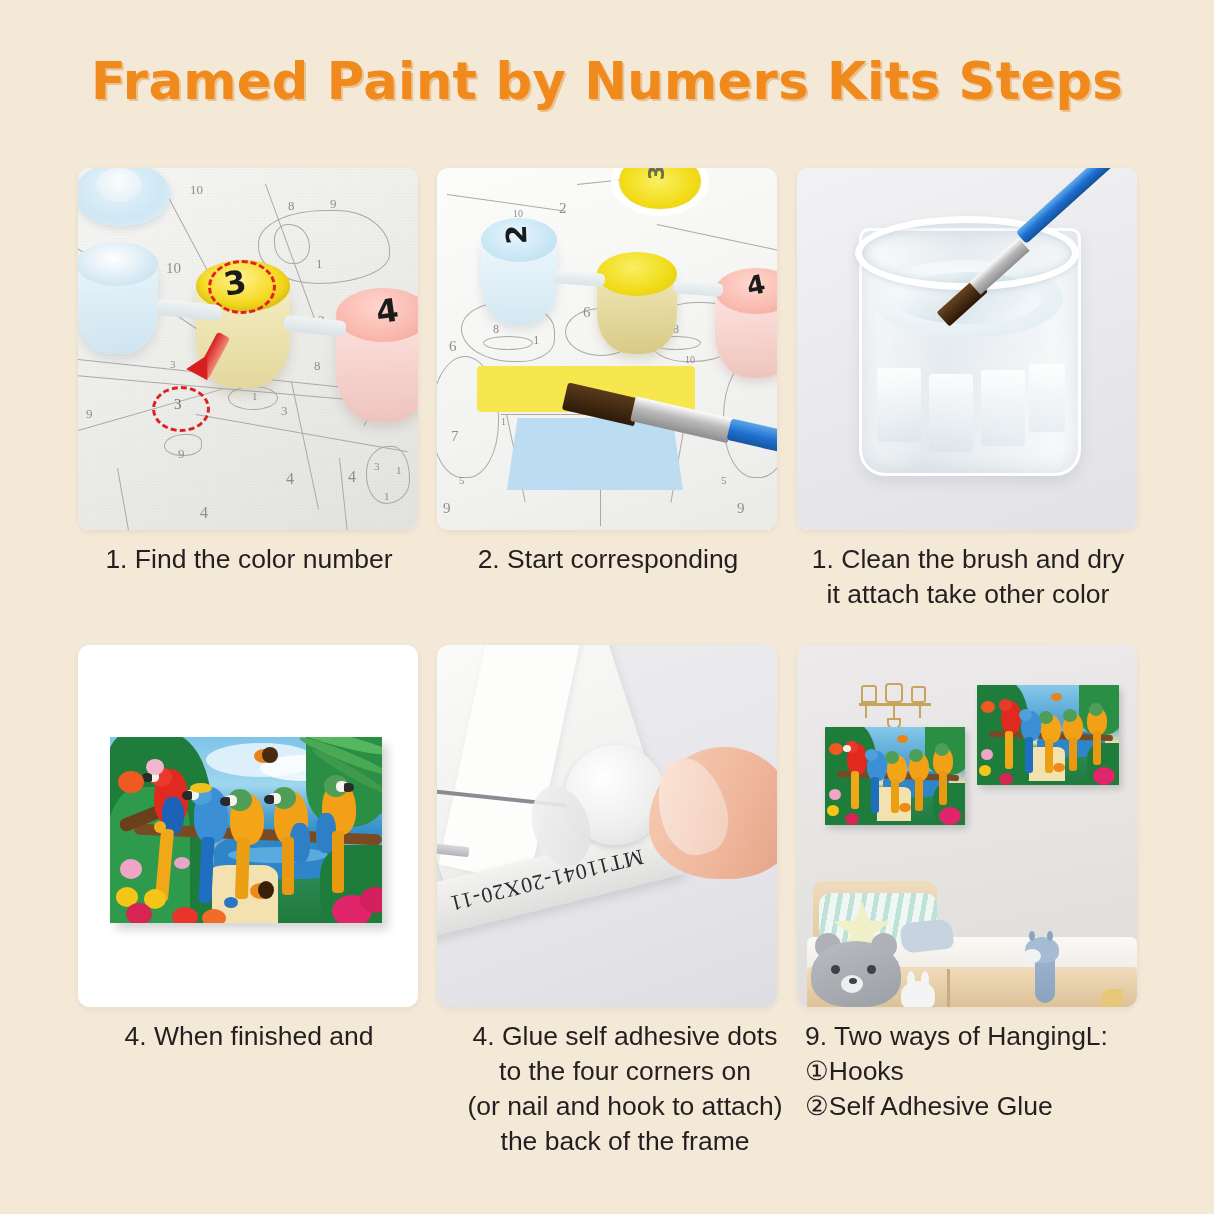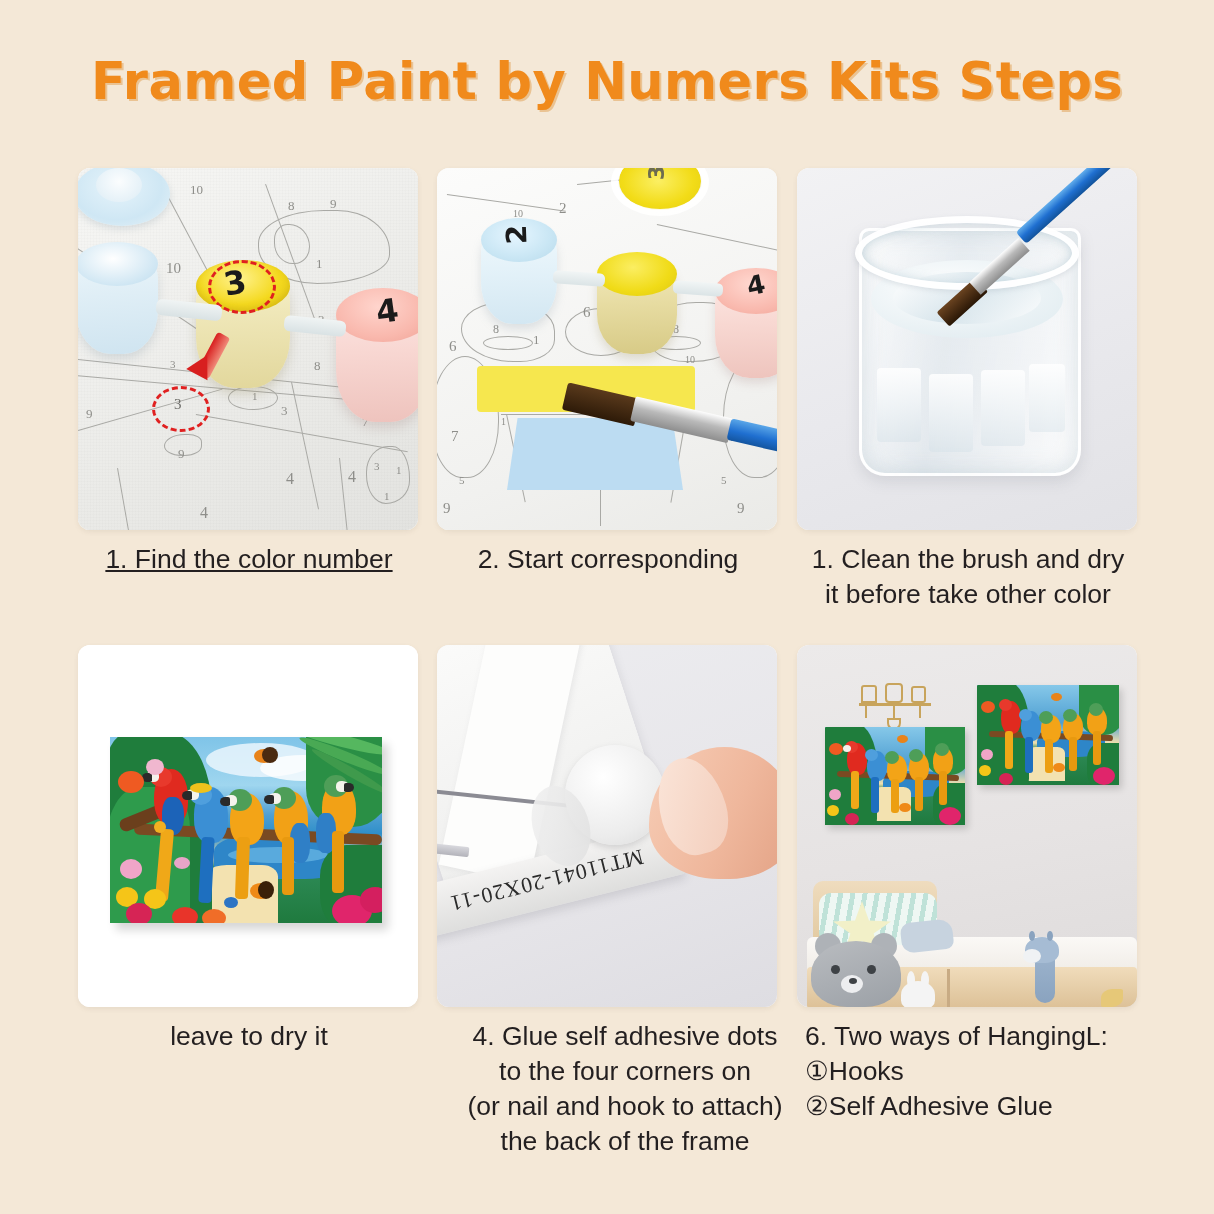--- a/index.html
+++ b/index.html
@@ -36,21 +36,21 @@
     background:#fff;
     box-shadow:0 2px 5px rgba(120,100,80,.10);
   }
   .caption{
     position:absolute;left:-12px;top:374px;width:366px;
     font-size:26.5px;
     line-height:35px;
     color:#231f20;
     text-align:center;
   }
-  .caption .num{white-space:nowrap;text-decoration:underline;}
+  .caption .num{white-space:nowrap;}
   .caption.left-al{text-align:left;left:8px;width:360px;}
 
   
   .cv{position:absolute;inset:0;background:#f3f3f1;}
   .cv-grain{position:absolute;inset:0;
     background:
       repeating-linear-gradient(90deg,rgba(0,0,0,.012) 0 1px,transparent 1px 3px),
       repeating-linear-gradient(0deg,rgba(0,0,0,.012) 0 1px,transparent 1px 3px),
       linear-gradient(150deg,#f7f7f5 0%,#ebebe8 60%,#e3e3e0 100%);
   }
@@ -303,21 +303,21 @@
           box-shadow:inset 0 0 10px rgba(170,195,205,.55),0 2px 5px rgba(150,165,175,.25);"></div>
 
         <div class="brush-bristle" style="left:146px;top:142px;width:52px;height:19px;transform:rotate(-42deg);border-radius:2px;
           background:linear-gradient(180deg,#6a4320,#2a1706);"></div>
         <div class="brush-ferrule" style="left:178px;top:112px;width:66px;height:17px;transform:rotate(-42deg);"></div>
         <div class="brush-handle" style="left:224px;top:62px;width:118px;height:16px;transform:rotate(-42deg);
           background:linear-gradient(180deg,#63aeec,#1f6fd0 50%,#12539b);"></div>
       </div>
       <div class="caption">
         <div>1. Clean the brush and dry</div>
-        <div>it before take other color</div>
+        <div>it attach take other color</div>
       </div>
     </div>
 
     <div class="cell" style="left:78px;top:645px;">
       <div class="photo">
         <div class="white-bg"></div>
 
         <div class="canvas-frame" style="left:32px;top:92px;width:272px;height:186px;">
           <div class="art">
 
@@ -394,21 +394,21 @@
             <div style="position:absolute;left:144px;top:12px;width:20px;height:14px;background:#e8831a;border-radius:50%;"></div>
             <div style="position:absolute;left:152px;top:10px;width:16px;height:16px;background:#4a2a10;border-radius:50%;"></div>
             <div style="position:absolute;left:140px;top:146px;width:22px;height:16px;background:#ef8a18;border-radius:50%;"></div>
             <div style="position:absolute;left:148px;top:144px;width:16px;height:18px;background:#3a2009;border-radius:50%;"></div>
             <div style="position:absolute;left:114px;top:160px;width:14px;height:11px;background:#2c74c4;border-radius:50%;"></div>
             <div style="position:absolute;left:64px;top:120px;width:16px;height:12px;background:#e8a5c8;border-radius:50%;"></div>
           </div>
         </div>
       </div>
       <div class="caption">
-        <div>leave to dry it</div>
+        <div>4. When finished and</div>
       </div>
     </div>
 
     <div class="cell" style="left:437px;top:645px;">
       <div class="photo">
         <div class="roombg"></div>
 
         <div class="frame-back" style="left:-30px;top:-20px;width:230px;height:250px;transform:rotate(-18deg);"></div>
         <div style="position:absolute;left:28px;top:-30px;width:92px;height:262px;background:#fdfdfc;transform:rotate(12deg);box-shadow:2px 0 6px rgba(120,120,130,.12);"></div>
         <div style="position:absolute;left:-36px;top:150px;width:170px;height:4px;background:#8b8b93;transform:rotate(6deg);"></div>
@@ -537,20 +537,20 @@
         <div style="position:absolute;left:124px;top:326px;width:8px;height:18px;background:#f4f4f4;border-radius:50%;"></div>
 
         <div style="position:absolute;left:238px;top:300px;width:20px;height:58px;background:linear-gradient(180deg,#9fb6cf,#8aa3bf);border-radius:10px;"></div>
         <div style="position:absolute;left:228px;top:292px;width:34px;height:26px;background:#a6bcd4;border-radius:50% 50% 40% 40%;"></div>
         <div style="position:absolute;left:226px;top:304px;width:18px;height:14px;background:#f0f2f4;border-radius:50%;"></div>
         <div style="position:absolute;left:232px;top:286px;width:6px;height:10px;background:#8aa3bf;border-radius:50%;"></div>
         <div style="position:absolute;left:250px;top:286px;width:6px;height:10px;background:#8aa3bf;border-radius:50%;"></div>
         <div style="position:absolute;left:304px;top:344px;width:22px;height:18px;background:#e6c878;border-radius:50% 10% 50% 10%;"></div>
       </div>
       <div class="caption left-al">
-        <div>6. Two ways of HangingL:</div>
+        <div>9. Two ways of HangingL:</div>
         <div>①Hooks</div>
         <div>②Self Adhesive Glue</div>
       </div>
     </div>
 
   </div>
 </div>
 
 </body></html>

